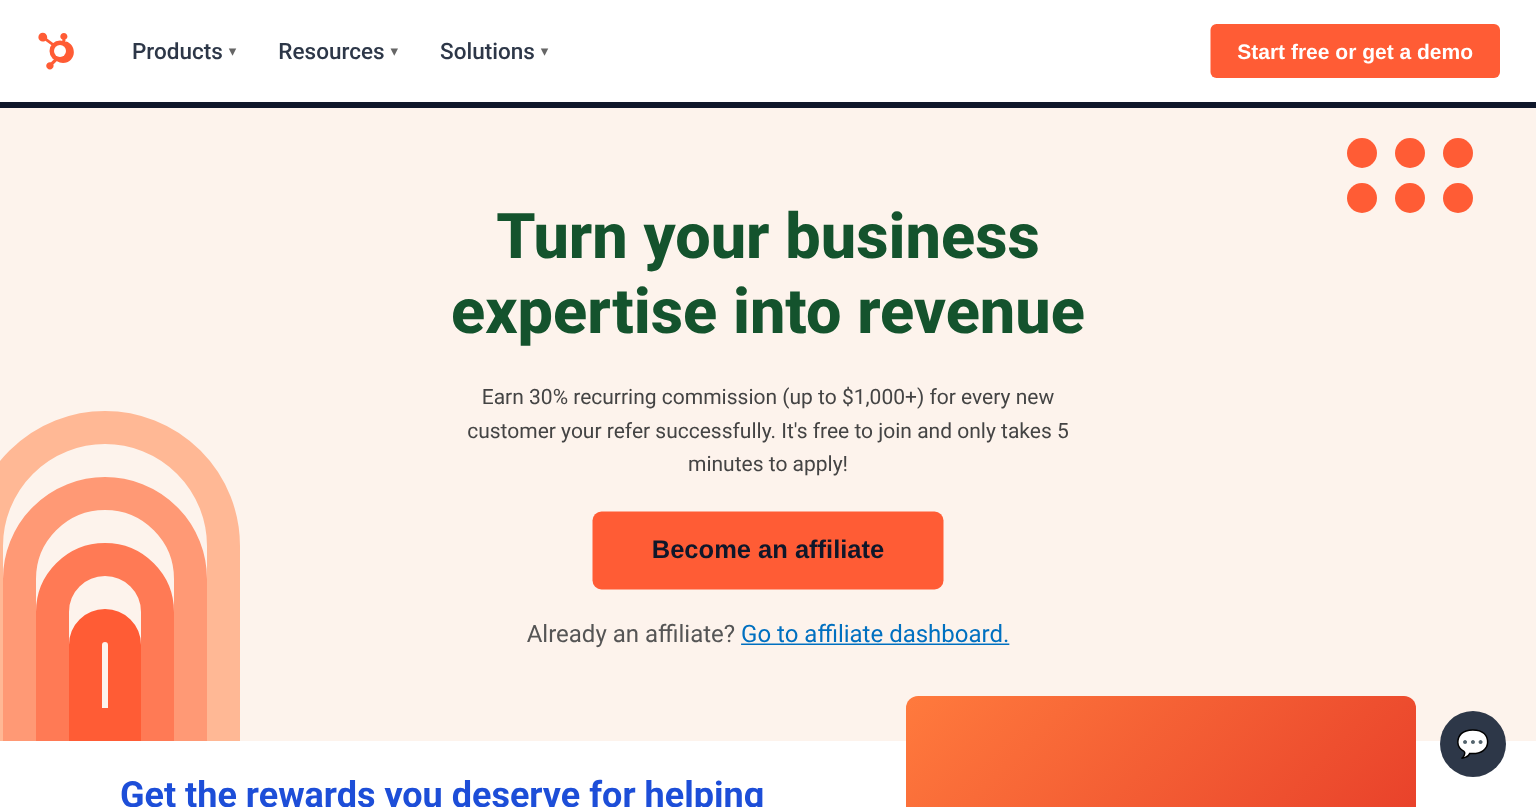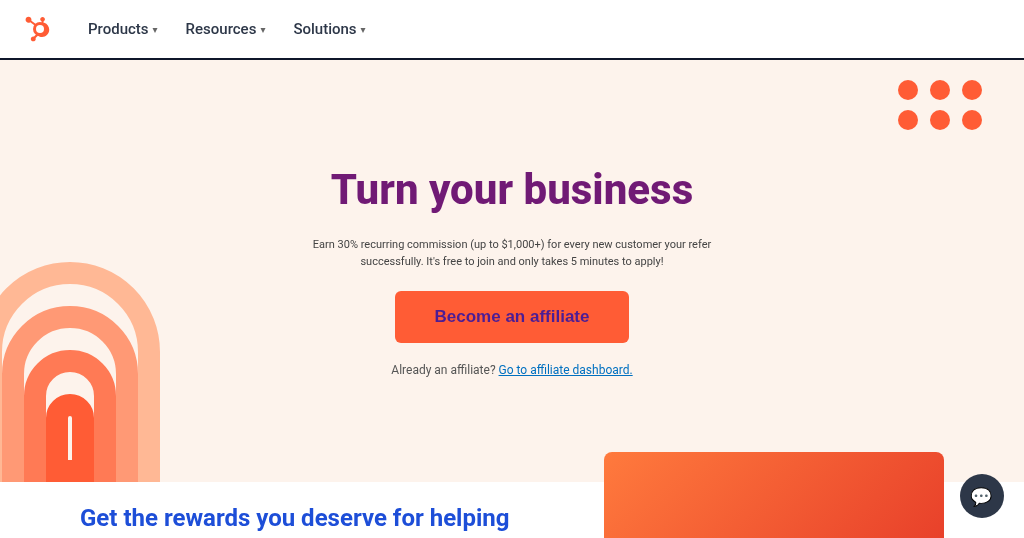--- a/index.html
+++ b/index.html
@@ -3,23 +3,23 @@
   <meta charset="utf-8">
   <style>
     * { margin: 0; padding: 0; box-sizing: border-box; }
     body { font-family: -apple-system, BlinkMacSystemFont, 'Segoe UI', Roboto, sans-serif; background: #fff; width: 1024px; height: 538px; overflow: hidden; }
 
     
     .navbar {
       display: flex;
       align-items: center;
       padding: 0 24px;
-      height: 60px;
+      height: 72px;
       background: #fff;
-      border-bottom: 2px solid #0f172a;
+      border-bottom: 4px solid #0f172a;
       position: relative;
       z-index: 10;
     }
     .nav-logo {
       display: flex;
       align-items: center;
       margin-right: 24px;
     }
     .nav-logo svg { width: 28px; height: 28px; }
     .nav-links {
@@ -93,45 +93,45 @@
       position: absolute;
       left: -30px;
       bottom: 0;
       width: 200px;
       height: 260px;
     }
 
     .hero-title {
       font-size: 42px;
       font-weight: 800;
-      color: #701a75;
+      color: #14532d;
       line-height: 1.2;
       margin-bottom: 20px;
       max-width: 600px;
     }
     .hero-subtitle {
-      font-size: 11px;
+      font-size: 14px;
       color: #444;
       line-height: 1.6;
       max-width: 440px;
       margin-bottom: 20px;
     }
     .btn-affiliate {
       background: #ff5c35;
-      color: #4c1d95;
+      color: #0f172a;
       border: none;
       padding: 16px 40px;
       border-radius: 6px;
       font-size: 17px;
       font-weight: 600;
       cursor: pointer;
       margin-bottom: 20px;
     }
     .affiliate-link-text {
-      font-size: 12px;
+      font-size: 16px;
       color: #555;
     }
     .affiliate-link-text a {
       color: #0070c0;
       text-decoration: underline;
     }
 
     
     .bottom-section {
       background: #fff;
@@ -196,20 +196,23 @@
     <div class="nav-item">
       <span>Resources</span>
       <span class="chevron">▾</span>
     </div>
     <div class="nav-item">
       <span>Solutions</span>
       <span class="chevron">▾</span>
     </div>
   </div>
 
+  <div class="nav-cta">
+    <button class="btn-cta">Start free or get a demo</button>
+  </div>
 </nav>
 
 <section class="hero">
 
   <div class="dot-grid">
     <div class="dot"></div>
     <div class="dot"></div>
     <div class="dot"></div>
     <div class="dot"></div>
     <div class="dot"></div>
@@ -218,20 +221,21 @@
 
   <div class="arch-container">
     <div style="position:absolute;left:10px;bottom:0;width:180px;height:220px;border-radius:90px 90px 0 0;background:transparent;border:22px solid #ffb895;"></div>
     <div style="position:absolute;left:32px;bottom:0;width:136px;height:176px;border-radius:68px 68px 0 0;background:transparent;border:22px solid #ff9975;"></div>
     <div style="position:absolute;left:54px;bottom:0;width:92px;height:132px;border-radius:46px 46px 0 0;background:transparent;border:22px solid #ff7a55;"></div>
     <div style="position:absolute;left:76px;bottom:0;width:48px;height:88px;border-radius:24px 24px 0 0;background:transparent;border:22px solid #ff5c35;"></div>
   </div>
 
   <h1 class="hero-title">
     <span>Turn your business</span><br>
+    <span>expertise into revenue</span>
   </h1>
   <p class="hero-subtitle">Earn 30% recurring commission (up to $1,000+) for every new customer your refer successfully. It's free to join and only takes 5 minutes to apply!</p>
   <button class="btn-affiliate">Become an affiliate</button>
   <p class="affiliate-link-text">
     <span>Already an affiliate?</span>
     <a href="#">Go to affiliate dashboard.</a>
   </p>
 </section>
 
 <div class="bottom-section">

